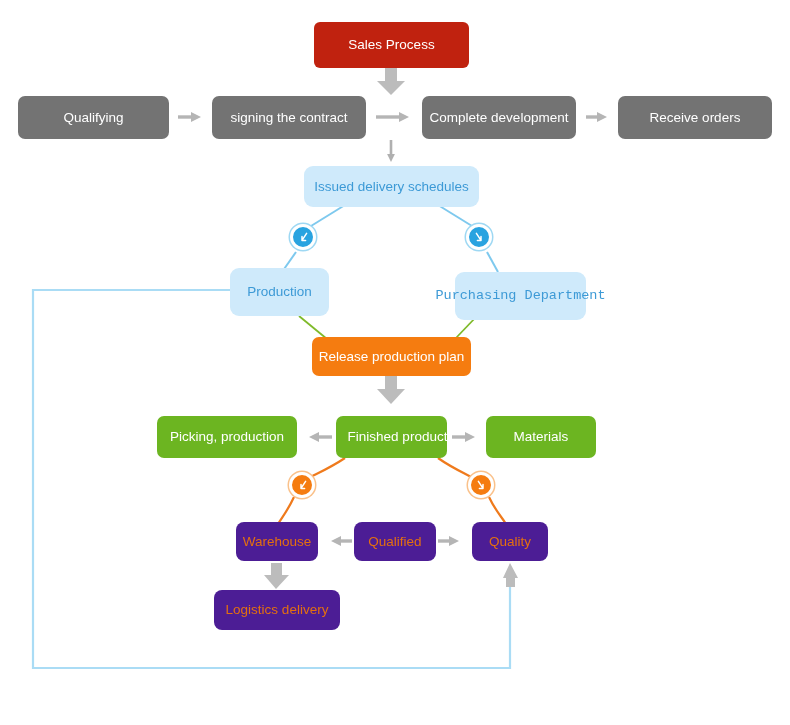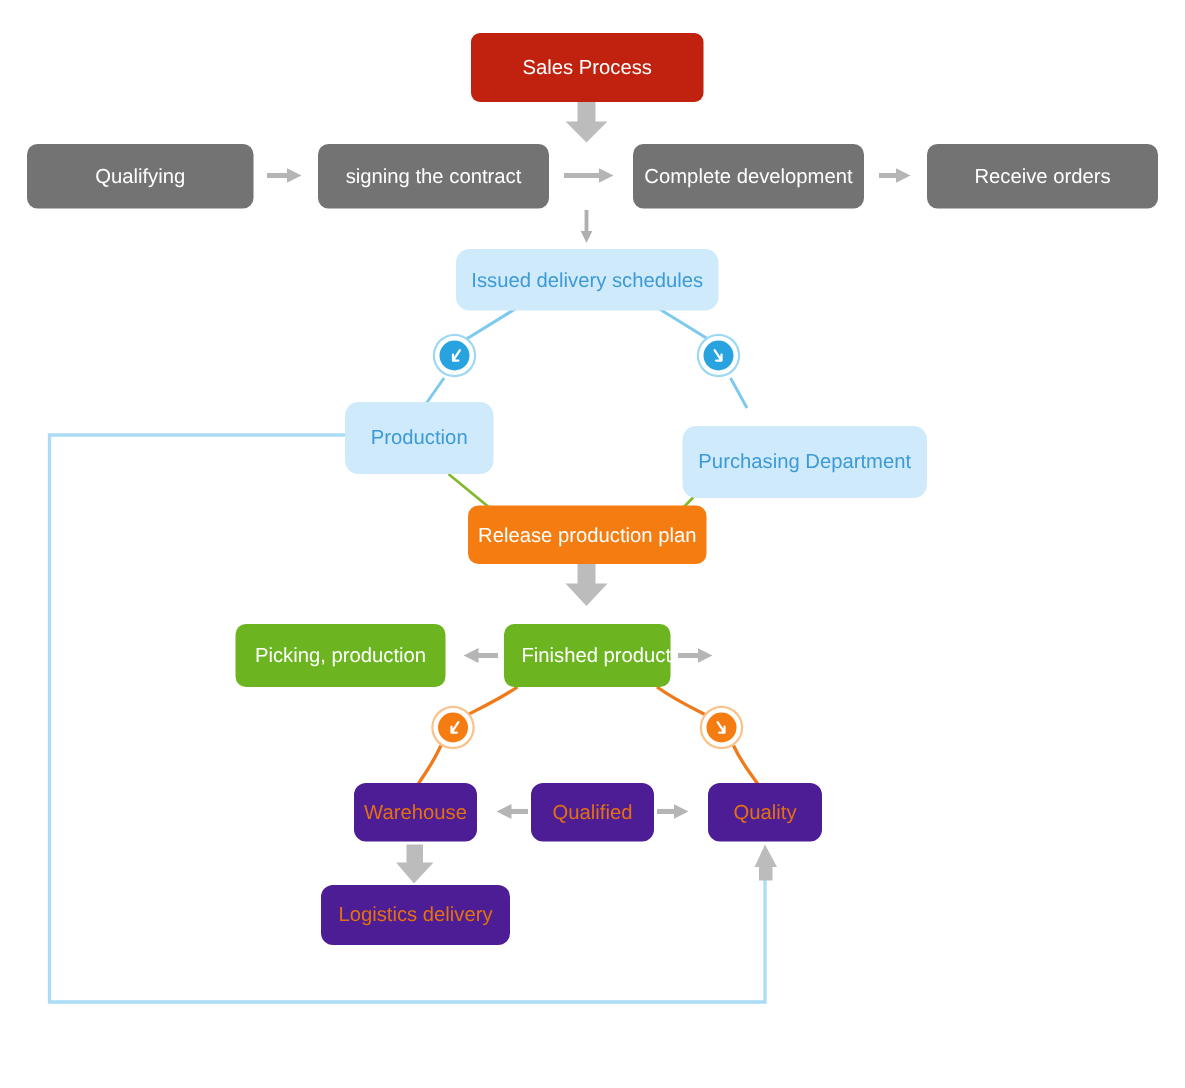--- a/index.html
+++ b/index.html
@@ -135,28 +135,29 @@
   <div class="node n-blue" style="left:212px;top:96px;width:154px;height:43px;">signing the contract</div>
 
   <div class="node n-blue" style="left:422px;top:96px;width:154px;height:43px;">Complete development</div>
 
   <div class="node n-blue" style="left:618px;top:96px;width:154px;height:43px;">Receive orders</div>
 
   <div class="node n-lightblue" style="left:304px;top:166px;width:175px;height:41px;">Issued delivery schedules</div>
 
   <div class="node n-lightblue" style="left:230px;top:268px;width:99px;height:48px;">Production</div>
 
-  <div class="node n-lightblue" style="left:455px;top:284px;width:163px;height:48px;">Purchasing Department</div>
+  <div class="node n-lightblue" style="left:455px;top:272px;width:131px;height:48px;font-family:Liberation Mono, monospace;">Purchasing Department</div>
 
   <div class="node n-orange" style="left:312px;top:337px;width:159px;height:39px;">Release production plan</div>
 
   <div class="node n-green" style="left:157px;top:416px;width:140px;height:42px;">Picking, production</div>
 
   <div class="node n-green" style="left:336px;top:416px;width:111px;height:42px;padding-left:20px;">Finished product</div>
 
+  <div class="node n-green" style="left:486px;top:416px;width:110px;height:42px;">Materials</div>
 
   <div class="node n-peach" style="left:236px;top:522px;width:82px;height:39px;">Warehouse</div>
 
   <div class="node n-peach" style="left:354px;top:522px;width:82px;height:39px;">Qualified</div>
 
   <div class="node n-peach" style="left:472px;top:522px;width:76px;height:39px;">Quality</div>
 
   <div class="node n-peach" style="left:214px;top:590px;width:126px;height:40px;">Logistics delivery</div>
 
   <div class="badge badge-blue" style="left:290px;top:224px;">

